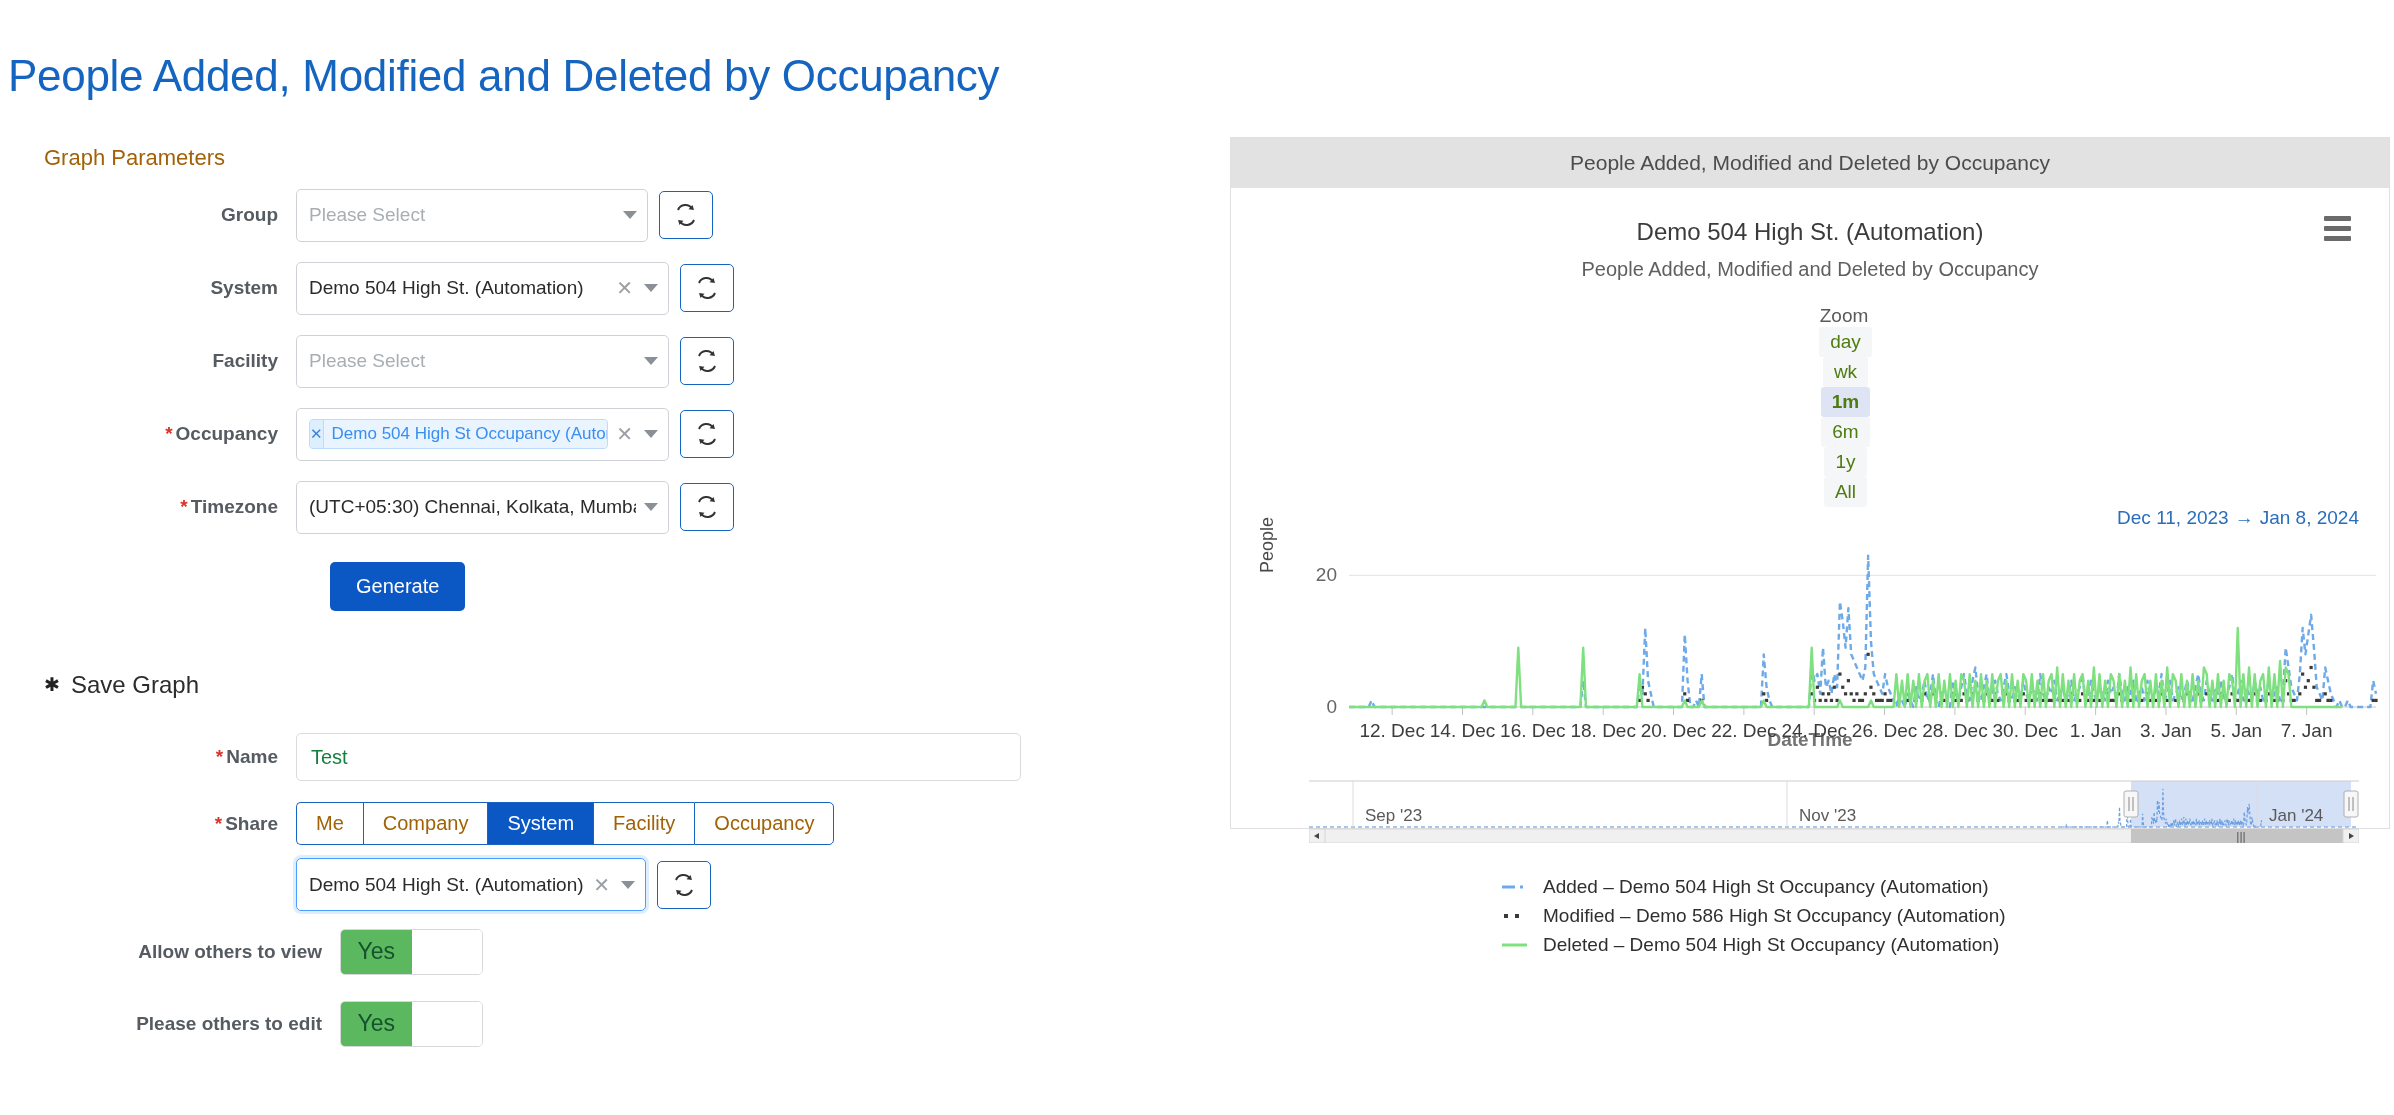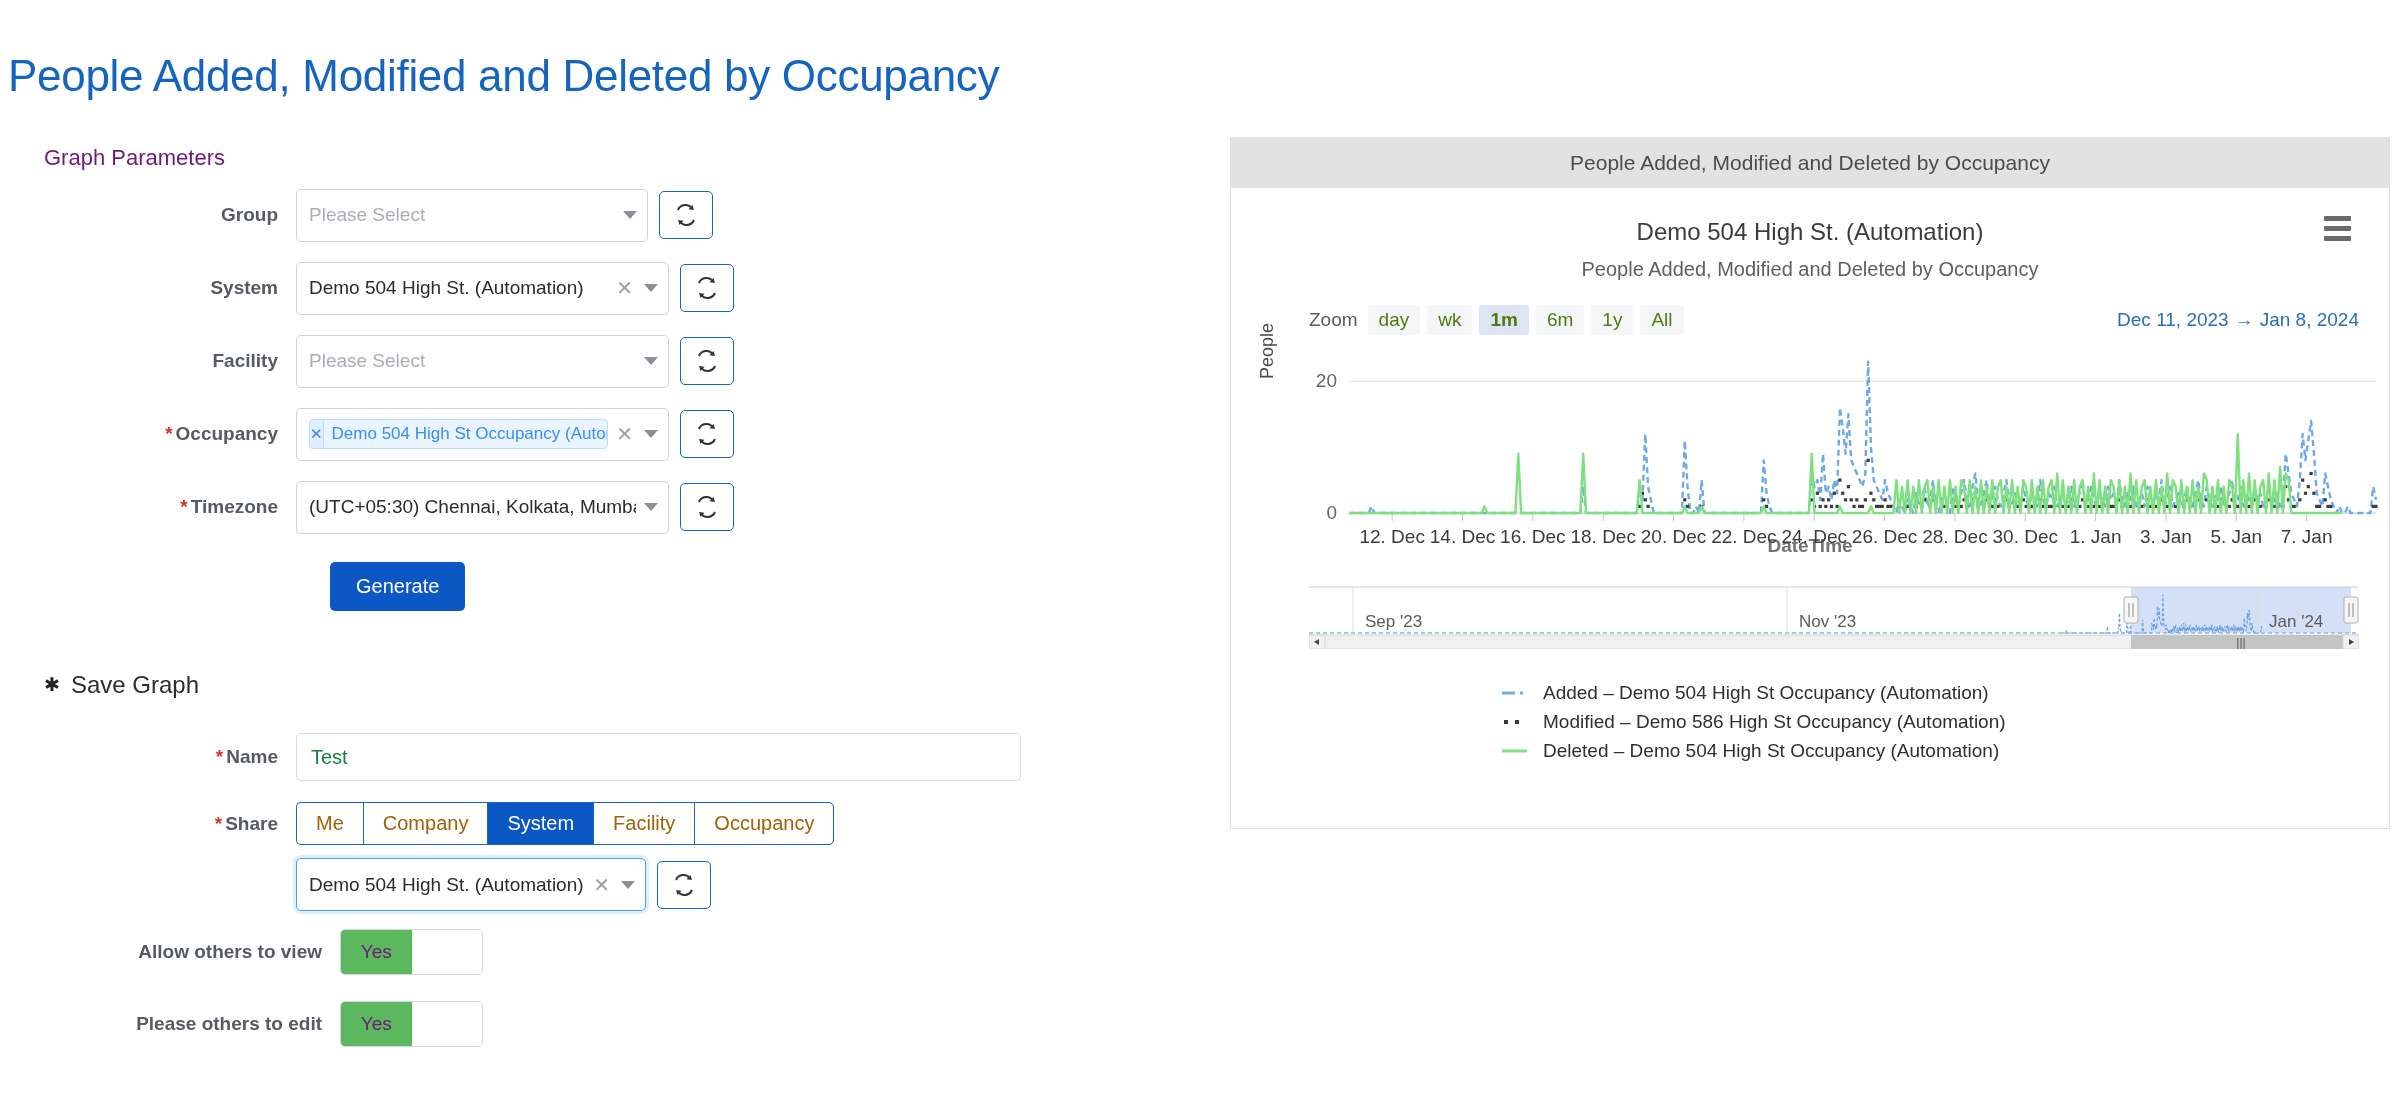--- a/index.html
+++ b/index.html
@@ -22,21 +22,21 @@
   }
 
   
   .layout { display: flex; align-items: flex-start; }
   .left-col  { width: 1230px; flex: 0 0 1230px; position: relative; }
   .right-col { width: 1164px; flex: 0 0 1164px; padding-top: 6px; }
 
   
   .section-label {
     font-size: 22px;
-    color: #701a75;
+    color: #a16207;
     padding: 14px 0 8px 44px;
   }
 
   .form-row {
     display: flex;
     align-items: center;
     height: 73px;
   }
   .form-label {
     width: 296px;
@@ -186,24 +186,24 @@
     width: 143px; height: 46px;
     border: 1px solid #d5d9dc;
     border-radius: 5px;
     background: #fff;
     display: flex; align-items: stretch;
     overflow: hidden;
     cursor: pointer;
   }
   .toggle .on-part {
     background: #5cb85f;
-    color: #701a75;
+    color: #14532d;
     display: flex; align-items: center; justify-content: center;
     width: 50%;
-    font-size: 19px;
+    font-size: 23px;
   }
   .toggle .off-part { width: 50%; background: #fff; }
 
   
   .chart-panel {
     width: 1160px;
     border: 1px solid #e0e0e0;
     background: #fff;
   }
   .chart-panel-head {
@@ -232,20 +232,21 @@
     display: flex; flex-direction: column; gap: 5px;
     cursor: pointer;
   }
   .hamburger span { display: block; width: 27px; height: 5px; background: #6b6b6b; border-radius: 1px; }
 
   .zoom-row {
     display: flex; align-items: center;
     margin: 24px 0 0 78px;
     font-size: 19px;
     color: #555;
+    flex-direction: column;
   }
   .zoom-row .zlabel { margin-right: 10px; color: #5a5a5a; }
   .zbtn {
     background: #f5f6f8;
     color: #4d7c0f;
     padding: 4px 11px;
     margin-right: 7px;
     border-radius: 3px;
     cursor: pointer;
     font-size: 19px;

